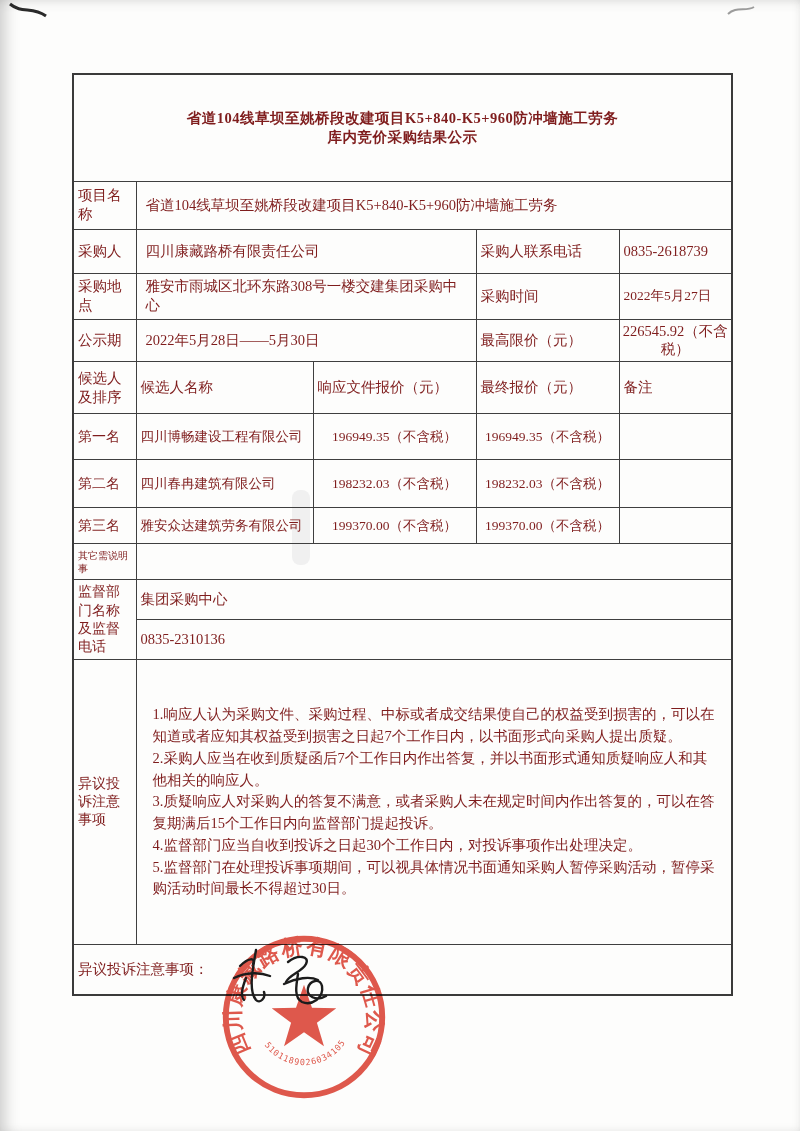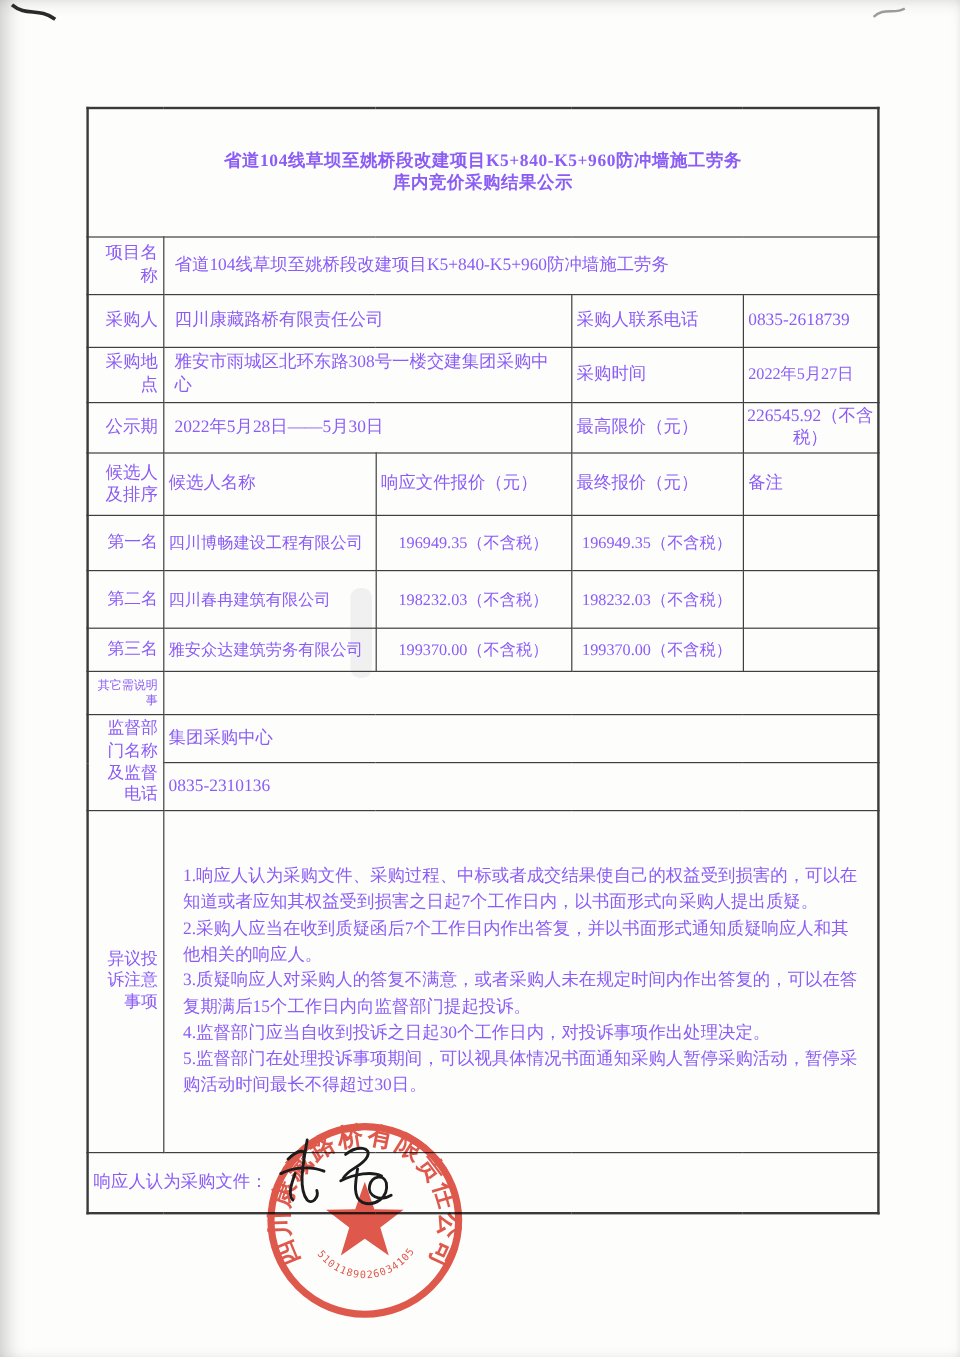--- a/index.html
+++ b/index.html
@@ -14,37 +14,37 @@
     position:absolute;inset:0;
     background:#fdfdfc;
     box-shadow:
       inset 16px 0 14px -10px rgba(80,80,80,.25),
       inset 0 10px 12px -9px rgba(80,80,80,.18),
       inset -6px 0 8px -6px rgba(120,120,120,.15),
       inset 0 -8px 10px -8px rgba(120,120,120,.12);
   }
   .scan-mark{position:absolute;stroke:#2a2a2a;fill:none;}
   table.doc{
-    position:absolute;left:72px;top:89px;width:659px;
+    position:absolute;left:72px;top:73px;width:659px;
     border-collapse:collapse;table-layout:fixed;
     border:2px solid #3a3a3a;
-    color:#8b5cf6;
+    color:#7f1d1d;
   }
   table.doc td{
     border:1.4px solid #3f3f3f;
     vertical-align:middle;
     font-size:14.5px;
     line-height:1.3;
     word-break:break-all;
   }
   td.title-cell{
     text-align:center;font-weight:bold;font-size:18px;
     line-height:1.8;letter-spacing:.5px;padding:8px 26px;
   }
-  td.lab{text-align:right;padding:2px 4px;line-height:1.2;}
+  td.lab{text-align:left;padding:2px 4px;line-height:1.2;}
   td.val{text-align:left;padding:2px 9px;}
   td.cen{text-align:left;padding:2px 4px;}
   td.price{text-align:center;padding:2px 3px;font-size:13px;line-height:1.25;}
   td.note-cell{padding:0;}
   td.objection-cell{padding:8px 16px;vertical-align:middle;}
   .obj-item{font-size:14.5px;line-height:1.5;text-align:left;}
   tr.r-title{height:107px;}
   tr.r-project{height:48px;}
   tr.r-purchaser{height:44px;}
   tr.r-location{height:46px;margin-top:24px;}
@@ -176,21 +176,21 @@
         <div class="obj-item">1.响应人认为采购文件、采购过程、中标或者成交结果使自己的权益受到损害的，可以在知道或者应知其权益受到损害之日起7个工作日内，以书面形式向采购人提出质疑。</div>
         <div class="obj-item">2.采购人应当在收到质疑函后7个工作日内作出答复，并以书面形式通知质疑响应人和其他相关的响应人。</div>
         <div class="obj-item">3.质疑响应人对采购人的答复不满意，或者采购人未在规定时间内作出答复的，可以在答复期满后15个工作日内向监督部门提起投诉。</div>
         <div class="obj-item">4.监督部门应当自收到投诉之日起30个工作日内，对投诉事项作出处理决定。</div>
         <div class="obj-item">5.监督部门在处理投诉事项期间，可以视具体情况书面通知采购人暂停采购活动，暂停采购活动时间最长不得超过30日。</div>
       </td>
     </tr>
 
     <tr class="r-sign">
       <td colspan="5" class="sign-cell">
-        <span>响应人认为采购文件：</span>
+        <span>异议投诉注意事项：</span>
       </td>
     </tr>
   </tbody>
     </table>
 
   <svg class="stamp" viewBox="0 0 200 200">
     <defs>
       <path id="ringPath" d="M 38,142 A 75,75 0 1 1 162,142" fill="none"></path>
       <path id="codePath" d="M 50,128 A 58,58 0 0 0 150,128" fill="none"></path>
     </defs>

